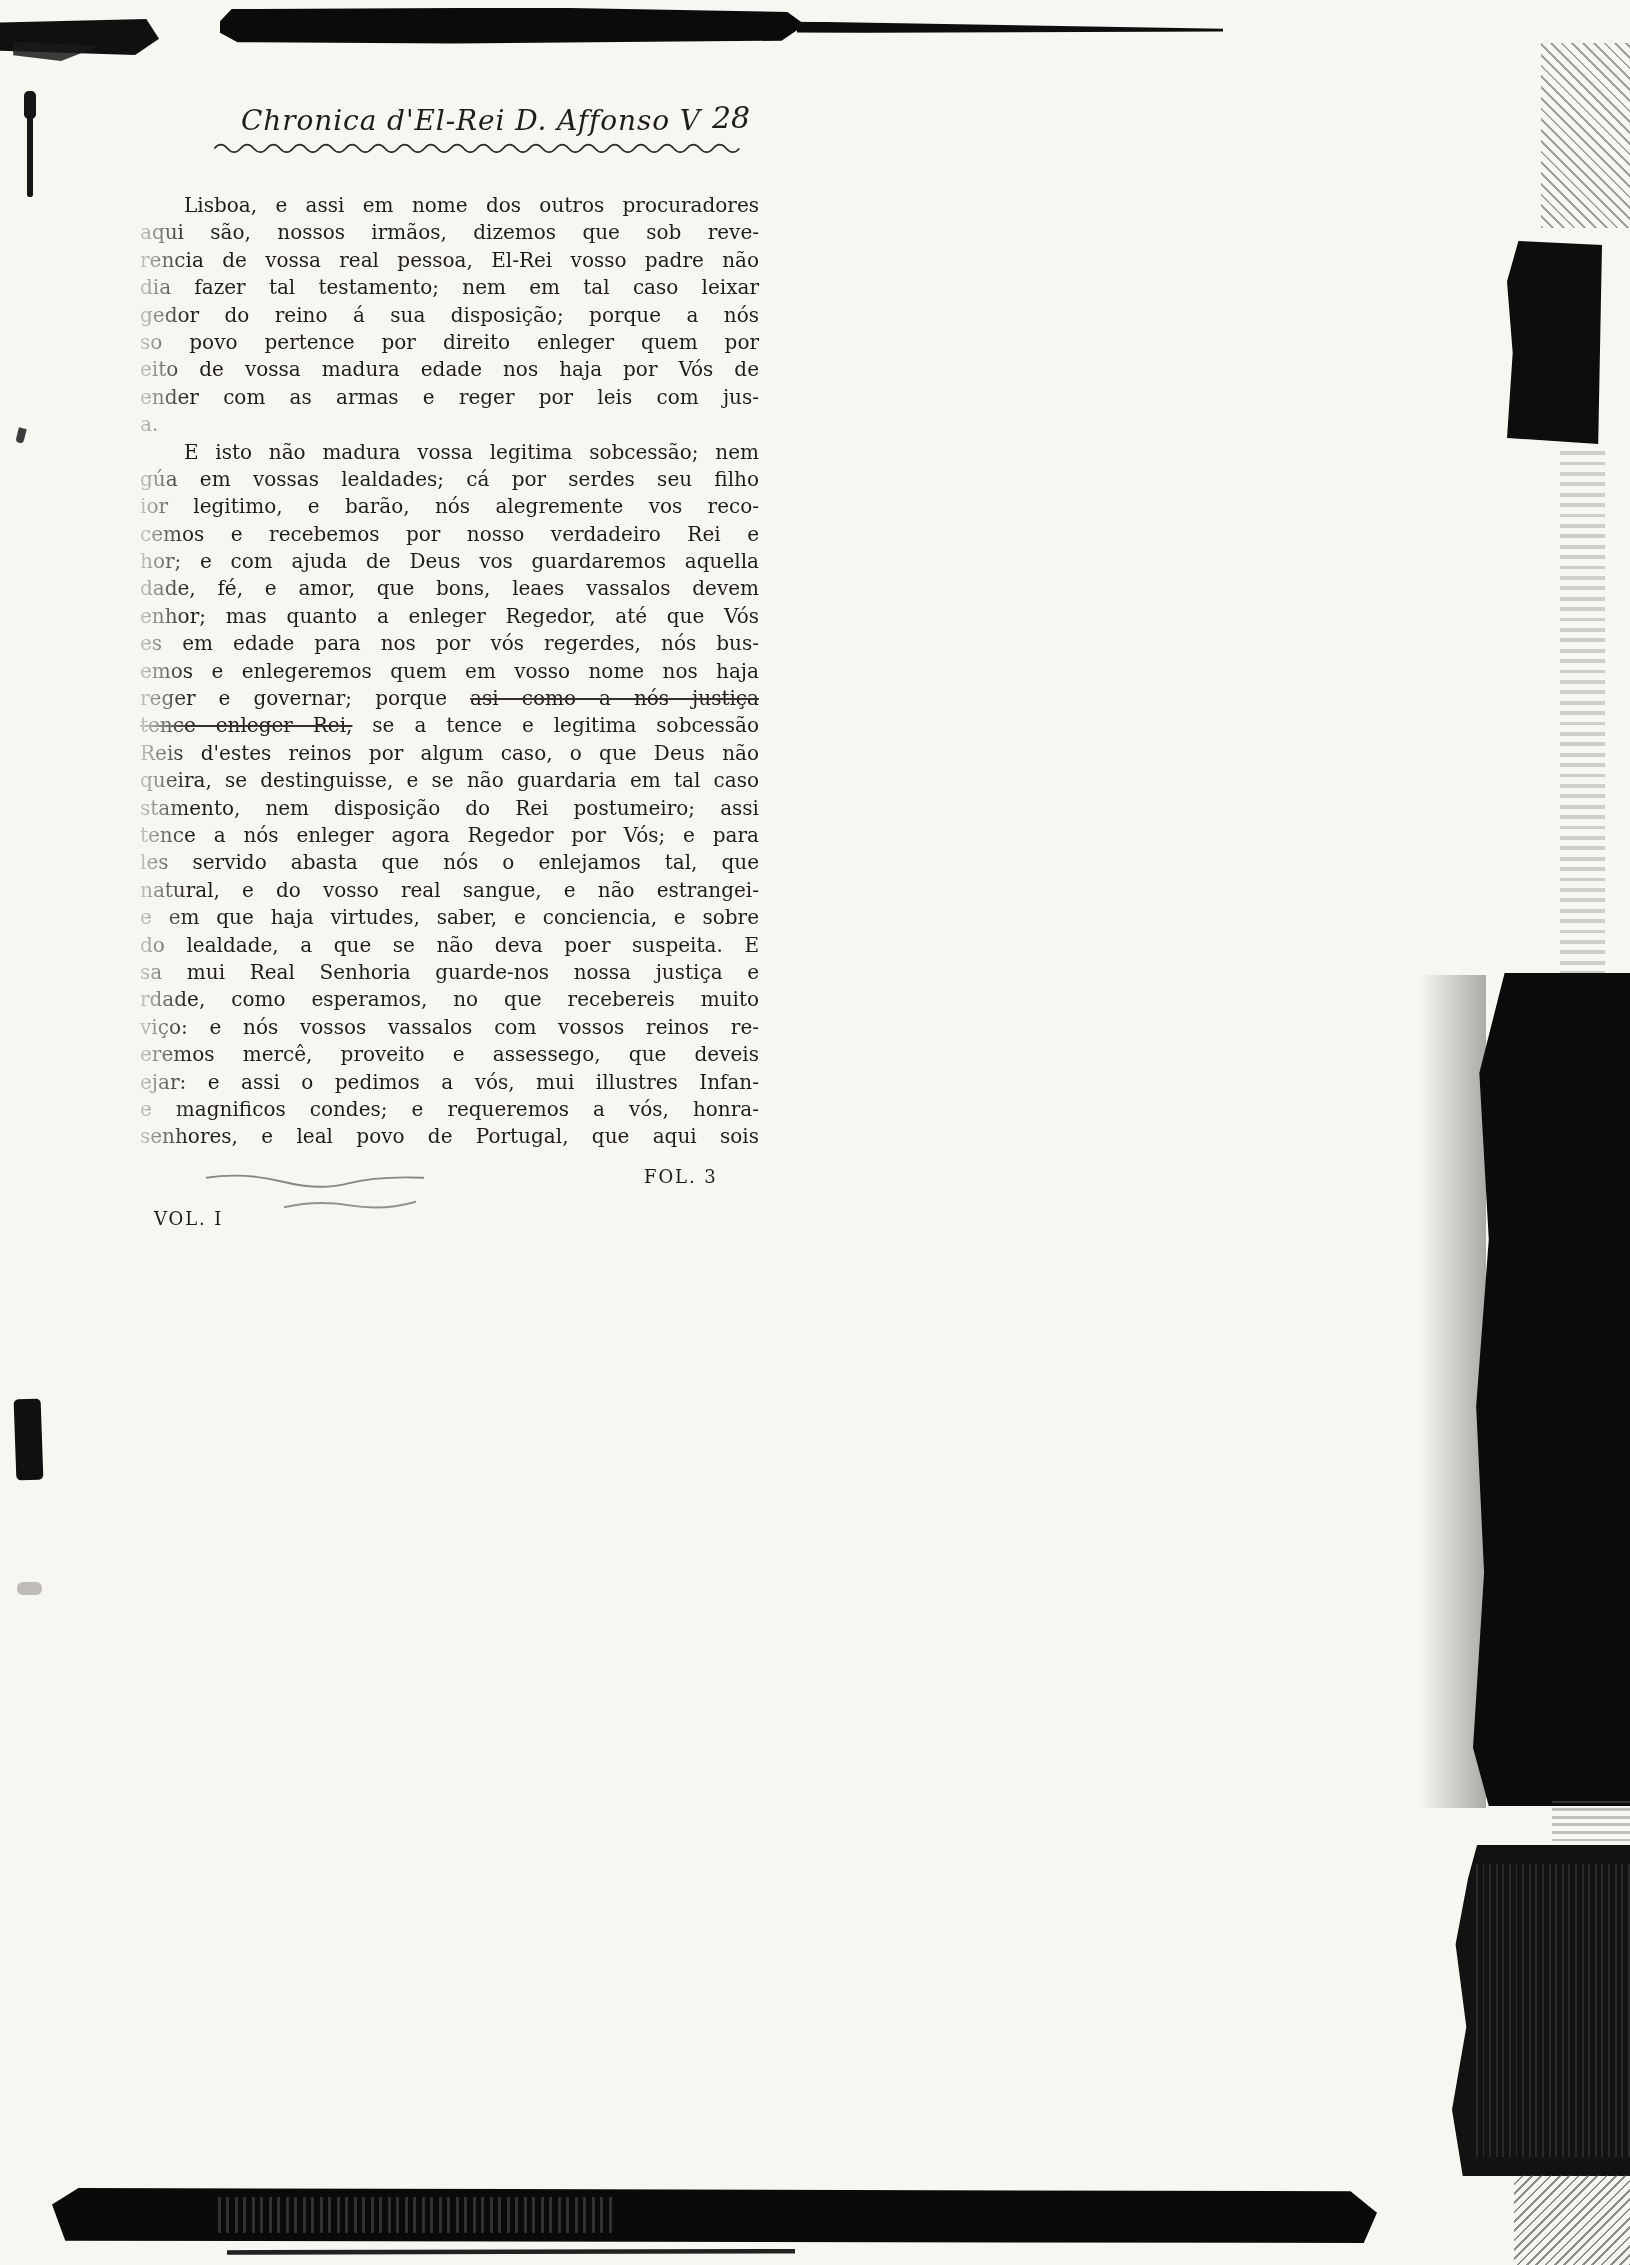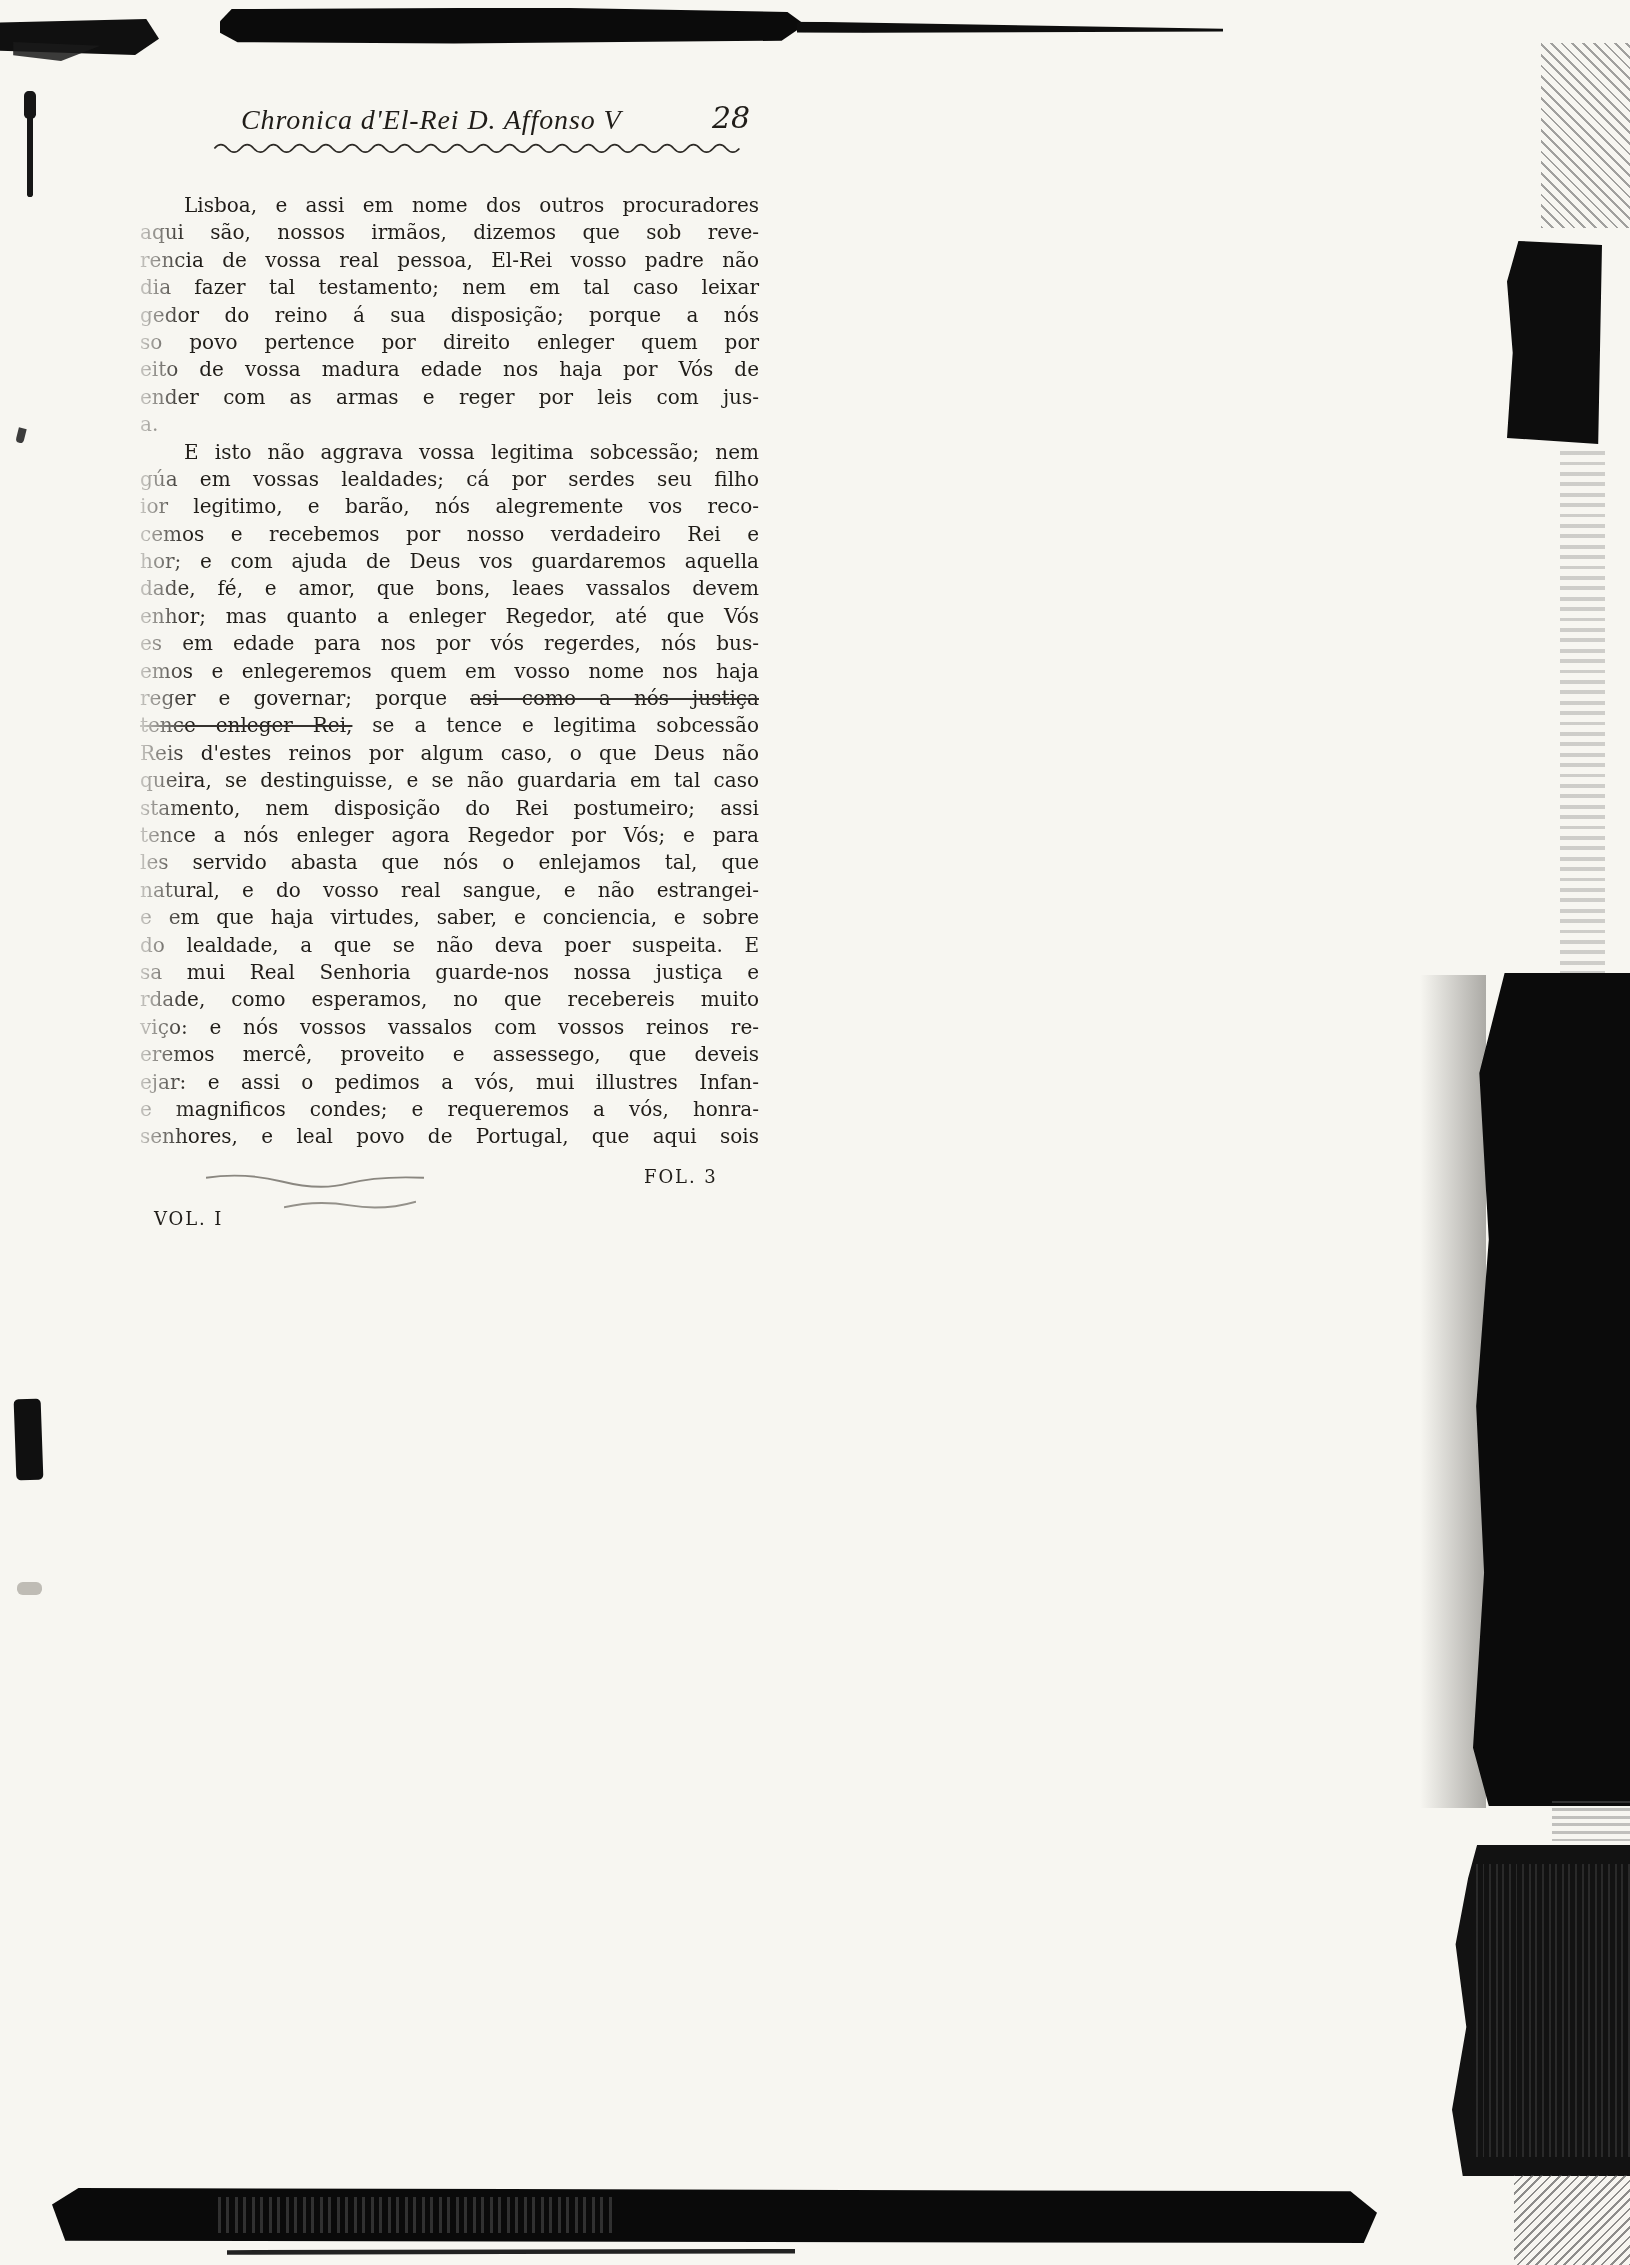--- a/index.html
+++ b/index.html
@@ -10,21 +10,20 @@
     overflow: hidden;
     font-family: "DejaVu Serif", "Liberation Serif", serif;
     color: #201d19;
   }
 
   
   .page-title {
     position: absolute; left: 241px; top: 104px;
     font-style: italic; font-size: 28px; letter-spacing: 0.9px;
     white-space: nowrap;
-    font-family: Liberation Serif, serif;
   }
   .page-number {
     position: absolute; left: 712px; top: 100px;
     font-style: italic; font-size: 30px;
   }
   .header-rule {
     position: absolute; left: 212px; top: 140px;
   }
   .header-rule svg { display: block; }
 
@@ -173,21 +172,21 @@
 <div class="body-text">
     <div class="line indent"><span>Lisboa, e assi em nome dos outros procuradores</span></div>
     <div class="line"><span>aqui são, nossos irmãos, dizemos que sob reve-</span></div>
     <div class="line"><span>rencia de vossa real pessoa, El-Rei vosso padre não</span></div>
     <div class="line"><span>dia fazer tal testamento; nem em tal caso leixar</span></div>
     <div class="line"><span>gedor do reino á sua disposição; porque a nós</span></div>
     <div class="line"><span>so povo pertence por direito enleger quem por</span></div>
     <div class="line"><span>eito de vossa madura edade nos haja por Vós de</span></div>
     <div class="line"><span>ender com as armas e reger por leis com jus-</span></div>
     <div class="line short"><span>a.</span></div>
-    <div class="line indent"><span>E isto não aggrava vossa legitima sobcessão; nem</span></div>
+    <div class="line indent"><span>E isto não madura vossa legitima sobcessão; nem</span></div>
     <div class="line"><span>gúa em vossas lealdades; cá por serdes seu filho</span></div>
     <div class="line"><span>ior legitimo, e barão, nós alegremente vos reco-</span></div>
     <div class="line"><span>cemos e recebemos por nosso verdadeiro Rei e</span></div>
     <div class="line"><span>hor; e com ajuda de Deus vos guardaremos aquella</span></div>
     <div class="line"><span>dade, fé, e amor, que bons, leaes vassalos devem</span></div>
     <div class="line"><span>enhor; mas quanto a enleger Regedor, até que Vós</span></div>
     <div class="line"><span>es em edade para nos por vós regerdes, nós bus-</span></div>
     <div class="line"><span>emos e enlegeremos quem em vosso nome nos haja</span></div>
     <div class="line"><span>reger e governar; porque </span><span class="strike">asi como a nós justiça</span></div>
     <div class="line"><span class="strike">tence enleger Rei,</span><span> se a tence e legitima sobcessão</span></div>

